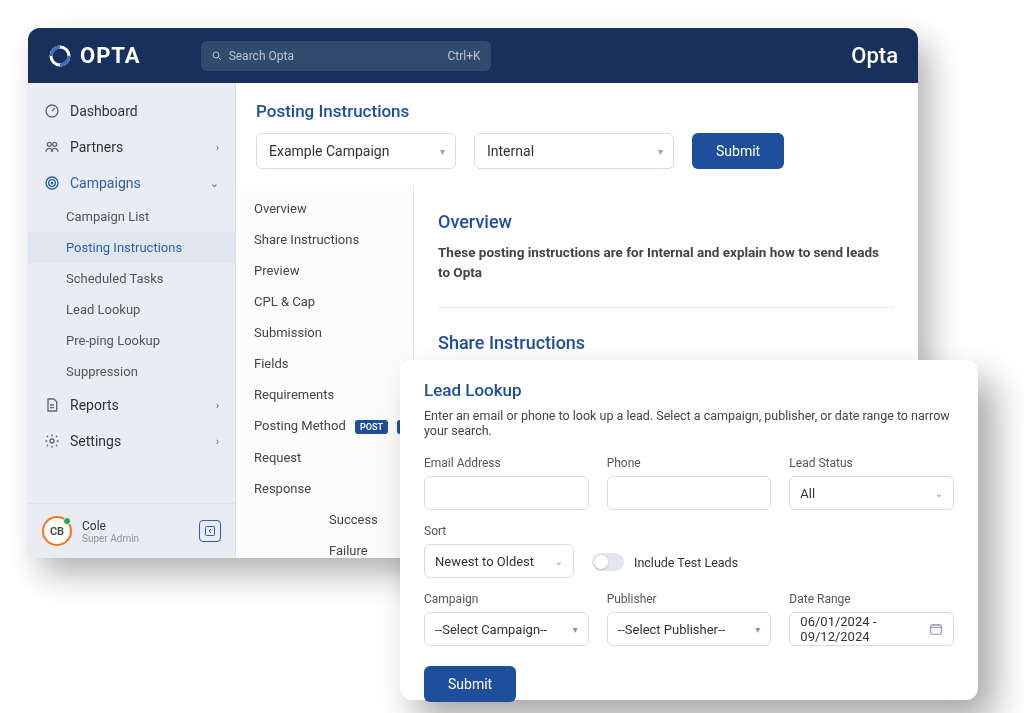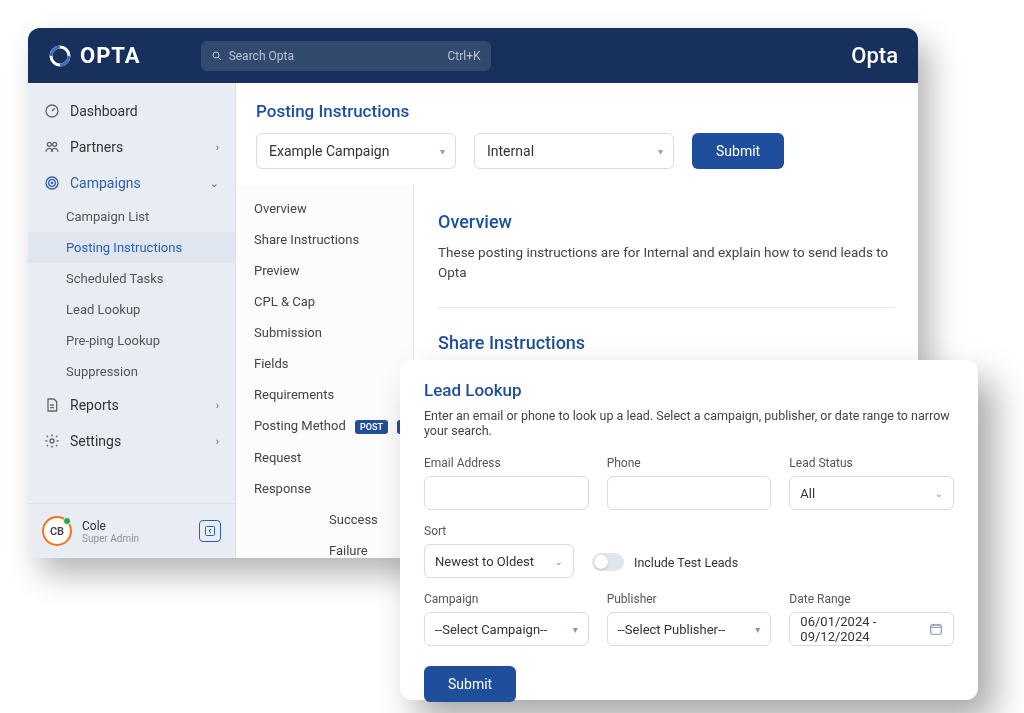--- a/index.html
+++ b/index.html
@@ -93,21 +93,21 @@
 
   .content-row { display:flex; flex:1; overflow:hidden; }
   .toc { width: 178px; border-right:1px solid #e2e6ef; padding: 8px 0; background:#fcfcfd; }
   .toc-item { padding: 8px 18px; font-size:13px; color:#444; cursor:pointer; white-space:nowrap; }
   .toc-item.l2 { }
   .toc-item.l3 { padding-left: 93px; }
   .badge { display:inline-block; font-size:9px; font-weight:600; color:#fff; background:#1f4f9c; border-radius:3px; padding:2px 5px; margin-left:6px; vertical-align:middle; }
 
   .doc { flex:1; padding: 26px 24px; overflow:hidden; }
   .doc h2 { color:#1f4f9c; font-size:18px; font-weight:500; margin-bottom:10px; }
-  .doc p { color:#444; font-size:13.5px; line-height:1.5; }
+  .doc p { color:#444; font-size:13.5px; line-height:1.5;font-weight:bold; }
   .doc hr { border:none; border-top:1px solid #e6e9f0; margin:24px 0; }
 
   
   .modal {
     position:absolute;
     left: 400px; top: 360px;
     width: 578px; height: 340px;
     background:#fff; border-radius:12px;
     box-shadow: 16px 20px 36px rgba(0,0,0,0.35);
     padding: 20px 24px;

